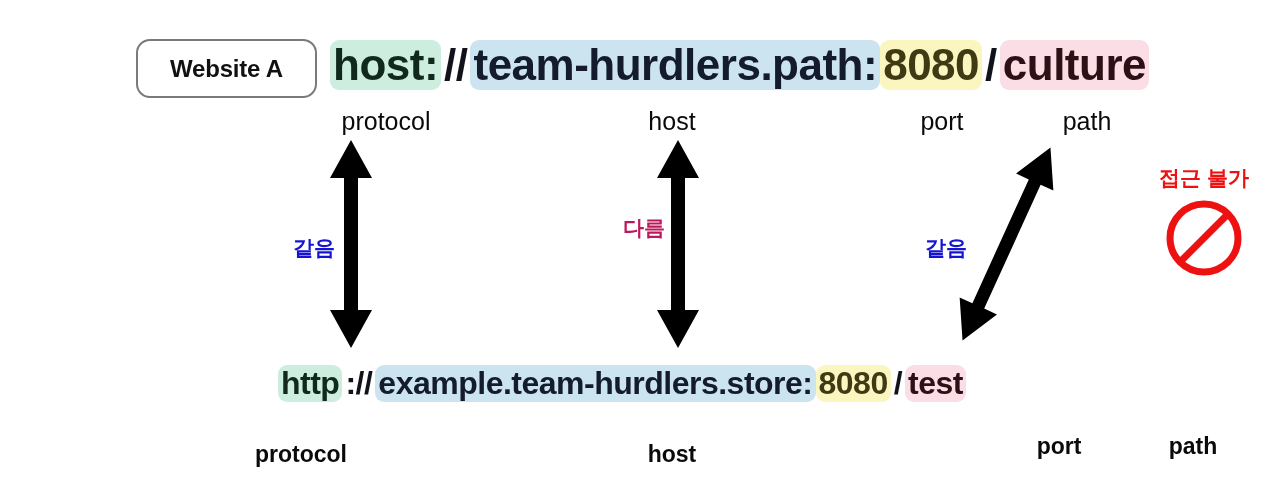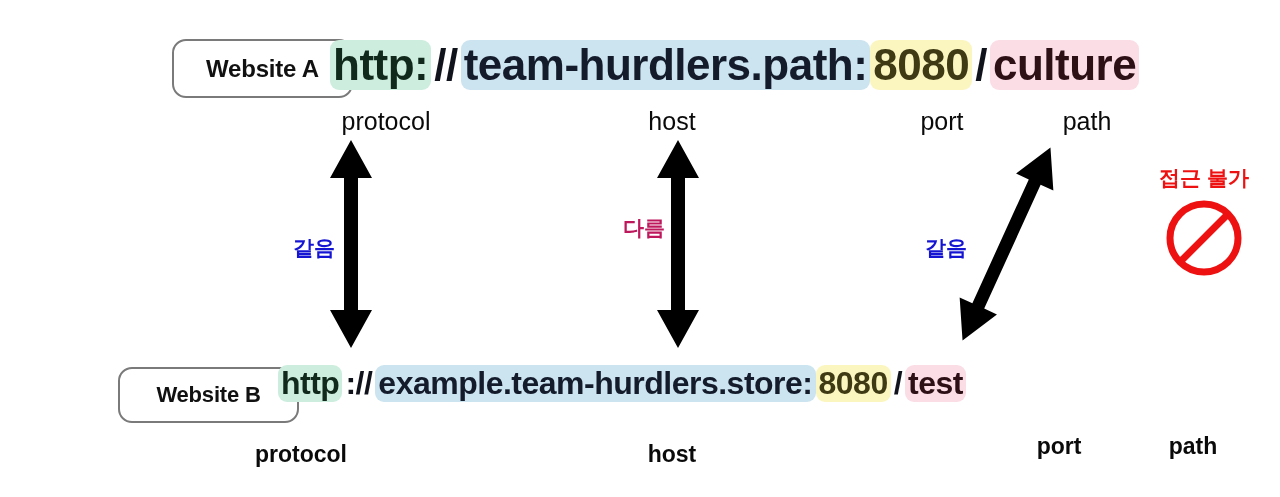--- a/index.html
+++ b/index.html
@@ -24,21 +24,20 @@
     display: flex;
     align-items: center;
     justify-content: center;
     border: 2.5px solid #7a7a7a;
     border-radius: 14px;
     background: #ffffff;
     color: #111111;
     font-weight: bold;
     letter-spacing: -0.2px;
     box-sizing: border-box;
-    margin-left: 36px;
   }
   #badge-a {
     left: 136px; top: 39px; width: 181px; height: 59px;
     font-size: 24px;
   }
   #badge-b {
     left: 82px; top: 367px; width: 181px; height: 56px;
     font-size: 22px;
   }
 
@@ -100,29 +99,28 @@
   #no-access-icon { position: absolute; left: 1163px; top: 197px; }
 </style>
 </head>
 <body>
 
 <div id="canvas">
 
   <div id="badge-a" class="badge">Website A</div>
 
   <div id="url-a" class="url-row">
-    <span class="seg seg-protocol">http:</span><span class="seg seg-plain">//</span><span class="seg seg-host">team-hurdlers.path:</span><span class="seg seg-port">8080</span><span class="seg seg-plain">/</span><span class="seg seg-path">culture</span>
+    <span class="seg seg-protocol">host:</span><span class="seg seg-plain">//</span><span class="seg seg-host">team-hurdlers.path:</span><span class="seg seg-port">8080</span><span class="seg seg-plain">/</span><span class="seg seg-path">culture</span>
   </div>
 
   <div class="part-label" style="left:386px; top:107px;">protocol</div>
   <div class="part-label" style="left:672px; top:107px;">host</div>
   <div class="part-label" style="left:942px; top:107px;">port</div>
   <div class="part-label" style="left:1087px; top:107px;">path</div>
 
-  <div id="badge-b" class="badge">Website B</div>
 
   <div id="url-b" class="url-row">
     <span class="seg seg-protocol">http</span><span class="seg seg-plain">://</span><span class="seg seg-host">example.team-hurdlers.store:</span><span class="seg seg-port">8080</span><span class="seg seg-plain">/</span><span class="seg seg-path">test</span>
   </div>
 
   <div class="part-label b" style="left:301px; top:441px;">protocol</div>
   <div class="part-label b" style="left:672px; top:441px;">host</div>
   <div class="part-label b" style="left:1059px; top:433px;">port</div>
   <div class="part-label b" style="left:1193px; top:433px;">path</div>
 

